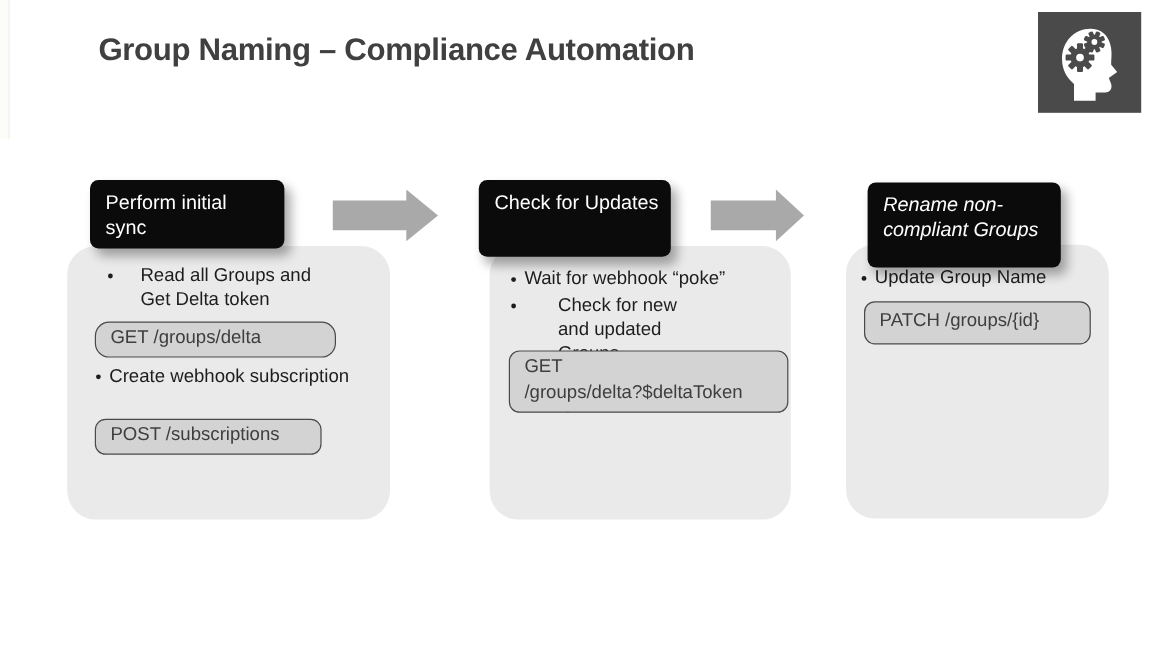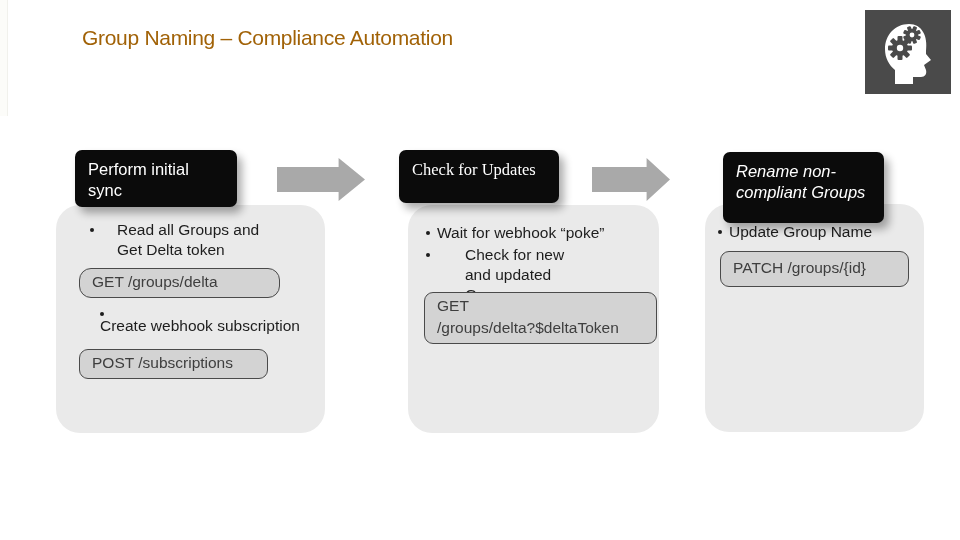--- a/index.html
+++ b/index.html
@@ -12,40 +12,40 @@
     font-family:"Liberation Sans", sans-serif;
   }
   .accent-strip {
     position:absolute; left:0; top:0;
     width:8px; height:116px;
     background:#fcfcf9;
     border-right:1px solid #f1f1ec;
   }
   .slide-title {
     position:absolute; left:82px; top:26px;
-    font-size:21px; font-weight:400; color:#a16207;
+    font-size:26px; font-weight:700; color:#404040;
     letter-spacing:-0.3px; white-space:nowrap;
   }
   .icon-tile {
     position:absolute; left:865px; top:10px;
     width:86px; height:84px;
     background:#4a4a4a;
   }
   .icon-tile svg { display:block; }
 
   .col-header {
     position:absolute; z-index:3;
     background:#0b0b0b; color:#ffffff;
     border-radius:7px;
     font-size:16.5px; line-height:21px; font-weight:400;
     padding:9px 10px 16px 13px;
     box-shadow:5px 6px 9px rgba(0,0,0,0.33);
   }
   .hdr-1 { left:75px;  top:150px; width:162px; height:57px; }
-  .hdr-2 { left:399px; top:150px; width:160px; height:53px;font-family:Liberation Serif, serif; }
+  .hdr-2 { left:399px; top:150px; width:160px; height:64px; }
   .hdr-3 { left:723px; top:152px; width:161px; height:71px;font-style:italic; }
 
   .col-body {
     position:absolute; z-index:1;
     background:#eaeaea; border-radius:24px;
   }
   .body-1 { left:56px;  top:205px; width:269px; height:228px; }
   .body-2 { left:408px; top:205px; width:251px; height:228px;padding-left:40px; }
   .body-3 { left:705px; top:204px; width:219px; height:228px; }
 
@@ -75,21 +75,21 @@
     border-radius:9px;
     color:#3e3e3e;
     font-size:15.5px;
     padding-left:12px;
     white-space:pre-line;
     overflow:hidden;
   }
   
   .b1-bullet1 { left:34px; top:15px;  width:192px;gap:16px; }
   .b1-box1    { left:23px; top:63px;  width:201px; height:30px; line-height:26px;border-radius:12px; }
-  .b1-bullet2 { left:44px; top:99px;  width:220px;flex-direction:column; }
+  .b1-bullet2 { left:24px; top:99px;  width:220px; }
   .b1-box2    { left:23px; top:144px; width:189px; height:30px; line-height:26px; }
   
   .b2-bullet1 { left:18px; top:18px;  width:228px; }
   .b2-bullet2 { left:18px; top:40px;  width:152px;gap:28px; }
   .b2-box1    { left:16px; top:87px;  width:233px; height:52px; line-height:22px; padding-top:2px; }
   
   .b3-bullet1 { left:13px; top:18px;  width:195px; }
   .b3-box1    { left:15px; top:47px;  width:189px; height:36px; line-height:32px; }
 </style>
 </head>

